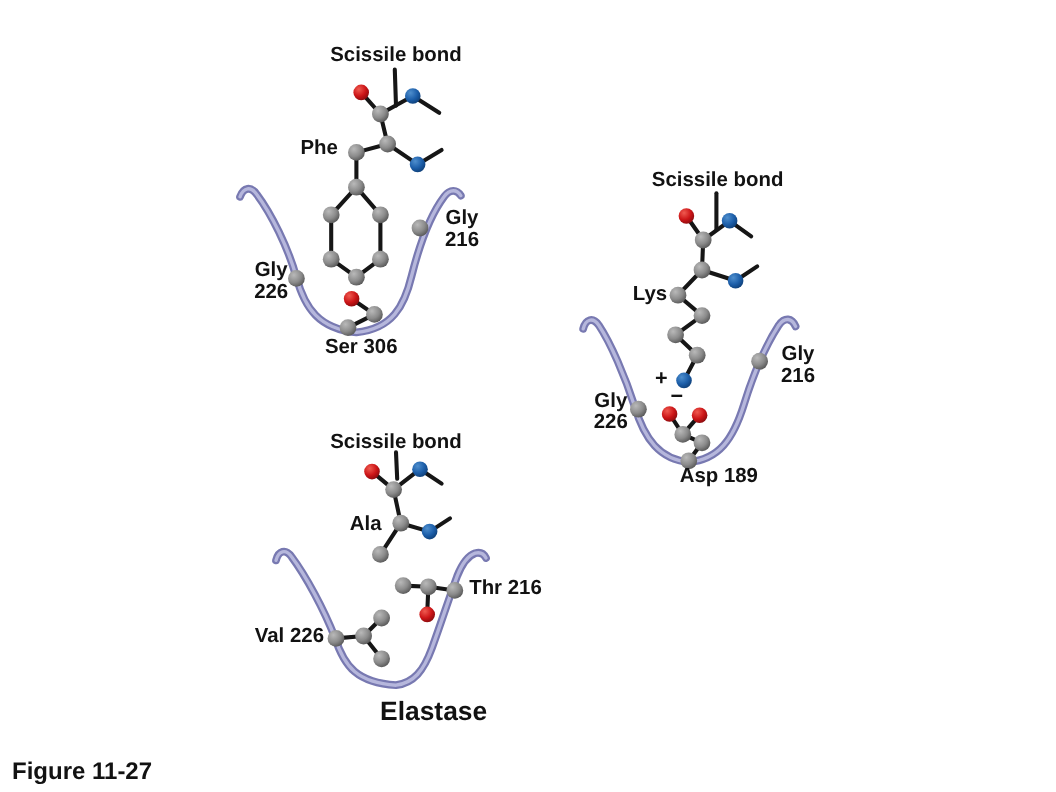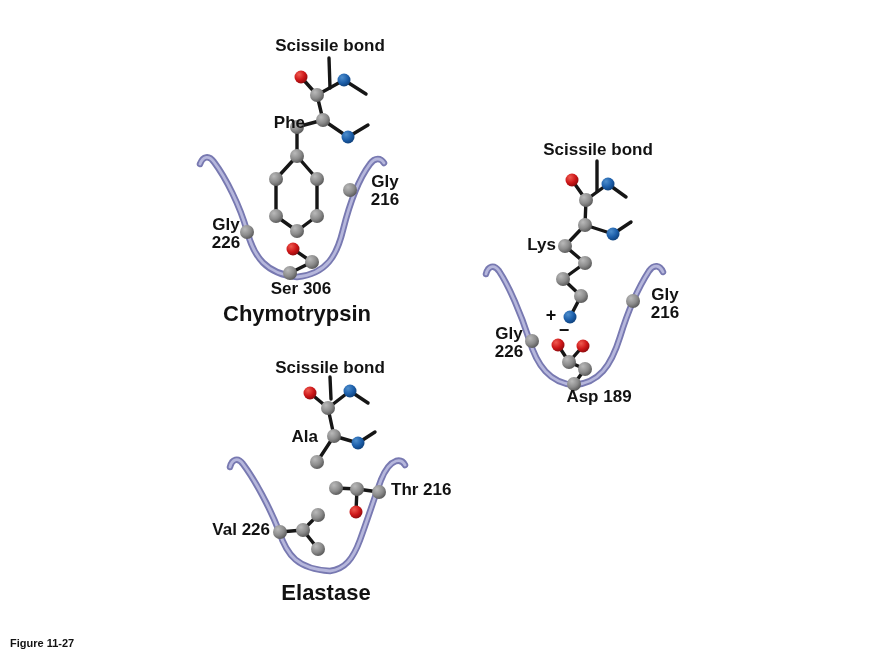--- a/index.html
+++ b/index.html
@@ -12,21 +12,21 @@
   html,body{margin:0;padding:0;}
   body{background:var(--background);font-family:"Liberation Sans",sans-serif;}
   .stage{position:relative;width:855px;height:660px;background:var(--background);overflow:hidden;}
   .stage svg{position:absolute;left:0;top:0;}
   .lbl{position:absolute;font-weight:700;color:var(--text);font-size:17px;line-height:18px;white-space:pre-line;}
   .lbl.center{text-align:center;}
   .lbl.right{text-align:right;}
   .lbl.wrap{white-space:normal;text-align:center;}
   .lbl.big{font-size:22px;line-height:23px;}
   .lbl.charge{font-size:18px;line-height:18px;text-align:center;}
-  .lbl.caption{font-size:11px;line-height:16px;}
+  .lbl.caption{font-size:20px;line-height:16px;}
   .bond{stroke:var(--bond);stroke-width:3.4;stroke-linecap:round;fill:none;}
   .ring{stroke:var(--bond);stroke-width:3.4;stroke-linejoin:round;fill:none;}
   .pocket-outer{stroke:var(--pocket-outer);stroke-width:6.5;stroke-linecap:round;fill:none;}
   .pocket-inner{stroke:var(--pocket-inner);stroke-width:2.8;stroke-linecap:round;fill:none;}
 </style>
 </head>
 <body>
 
 <div class="stage">
 
@@ -167,35 +167,34 @@
         <circle cx="356" cy="512" r="6.5" fill="url(#gO)"></circle>
         <circle cx="280" cy="532" r="7" fill="url(#gC)"></circle>
         <circle cx="303" cy="530" r="7" fill="url(#gC)"></circle>
         <circle cx="318" cy="515" r="7" fill="url(#gC)"></circle>
         <circle cx="318" cy="549" r="7" fill="url(#gC)"></circle>
       </g>
     </g>
   </svg>
 
   <div class="lbl center" style="left:264px;top:37px;width:132px;">Scissile bond</div>
-  <div class="lbl right" style="left:261px;top:114px;width:44px;">Phe</div>
+  <div class="lbl right" style="left:244px;top:114px;width:44px;text-align:center;">Phe</div>
   <div class="lbl wrap" style="left:362px;top:173px;width:46px;">Gly 216</div>
   <div class="lbl wrap" style="left:203px;top:216px;width:46px;">Gly 226</div>
   <div class="lbl center" style="left:256px;top:280px;width:90px;">Ser 306</div>
-  <div class="lbl big center" style="left:212px;top:302px;width:170px;">Chymotrypsin</div>
 
   <div class="lbl center" style="left:532px;top:141px;width:132px;">Scissile bond</div>
   <div class="lbl right" style="left:514px;top:236px;width:42px;">Lys</div>
   <div class="lbl wrap" style="left:642px;top:286px;width:46px;">Gly 216</div>
   <div class="lbl wrap" style="left:486px;top:325px;width:46px;">Gly 226</div>
   <div class="lbl charge" style="left:541px;top:306px;width:20px;">+</div>
   <div class="lbl charge" style="left:554px;top:321px;width:20px;">−</div>
   <div class="lbl center" style="left:554px;top:388px;width:90px;">Asp 189</div>
 
   <div class="lbl center" style="left:264px;top:359px;width:132px;">Scissile bond</div>
   <div class="lbl right" style="left:276px;top:428px;width:42px;">Ala</div>
   <div class="lbl" style="left:391px;top:481px;">Thr 216</div>
   <div class="lbl right" style="left:200px;top:521px;width:70px;">Val 226</div>
-  <div class="lbl big center" style="left:246px;top:581px;width:160px;">Elastase</div>
+  <div class="lbl big center" style="left:246px;top:581px;width:160px;text-align:right;">Elastase</div>
 
   <div class="lbl caption" style="left:10px;top:635px;">Figure 11-27</div>
 
 </div>
 
 </body></html>

